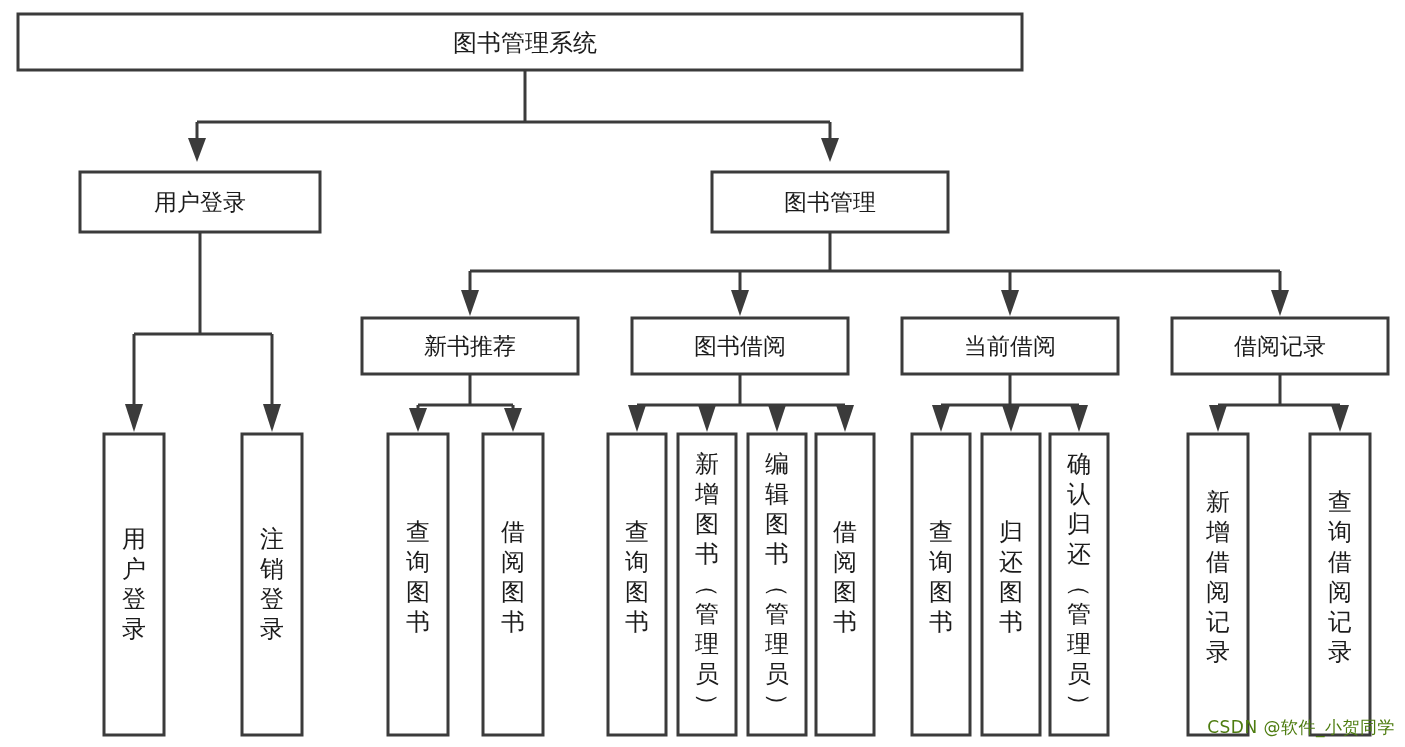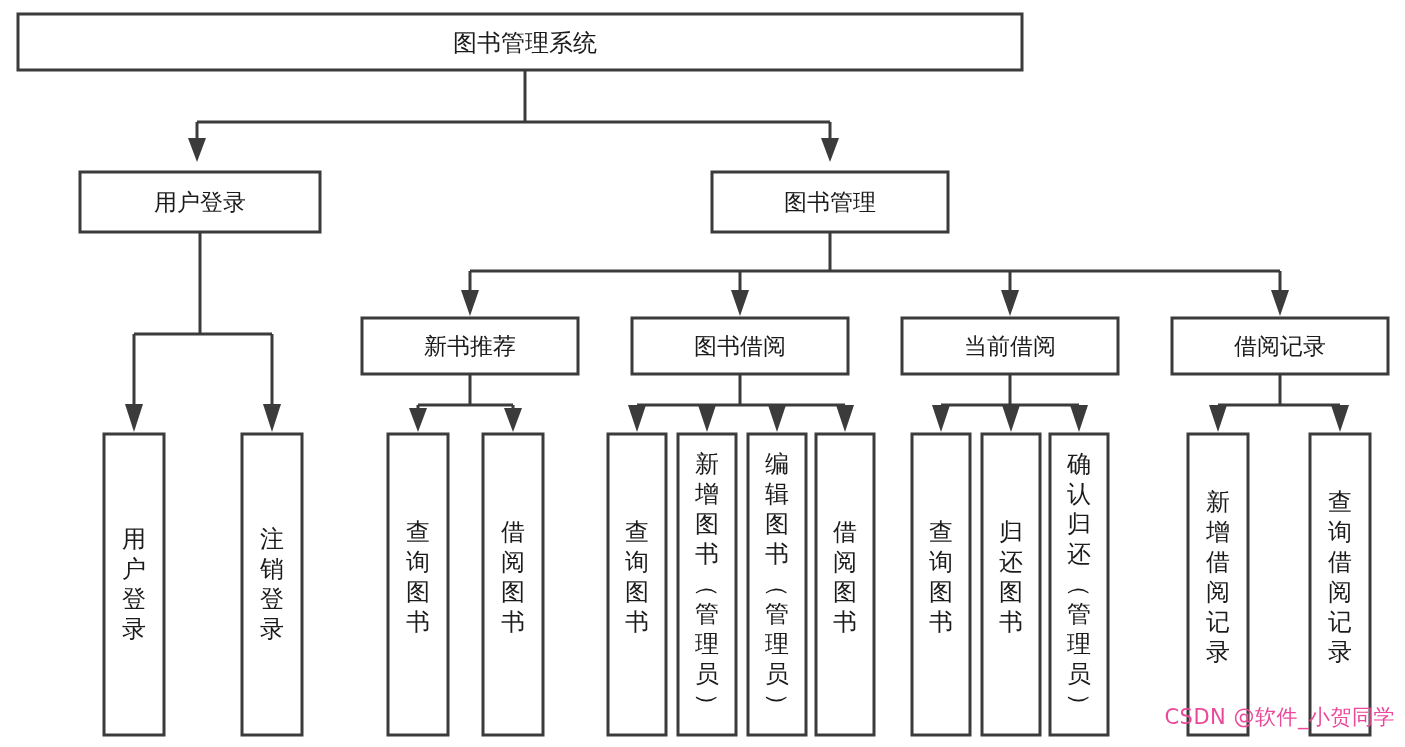--- a/index.html
+++ b/index.html
@@ -54,23 +54,23 @@
   .vlabel-char {
     fill: #1b1b1b;
     font-family: "DejaVu Sans", "Liberation Sans", sans-serif;
     font-size: 24px;
     text-anchor: middle;
     dominant-baseline: middle;
   }
   .watermark {
     position: absolute;
     right: 10px;
-    bottom: 16px;
-    color: #ec4899;
-    font-size: 21px;
+    bottom: 8px;
+    color: #4d7c0f;
+    font-size: 17px;
     font-family: "DejaVu Sans", "Liberation Sans", sans-serif;
     white-space: nowrap;
     letter-spacing: 0.5px;
     user-select: none;
   }
 </style>
 </head>
 <body>
 
 <div id="diagram-root">

